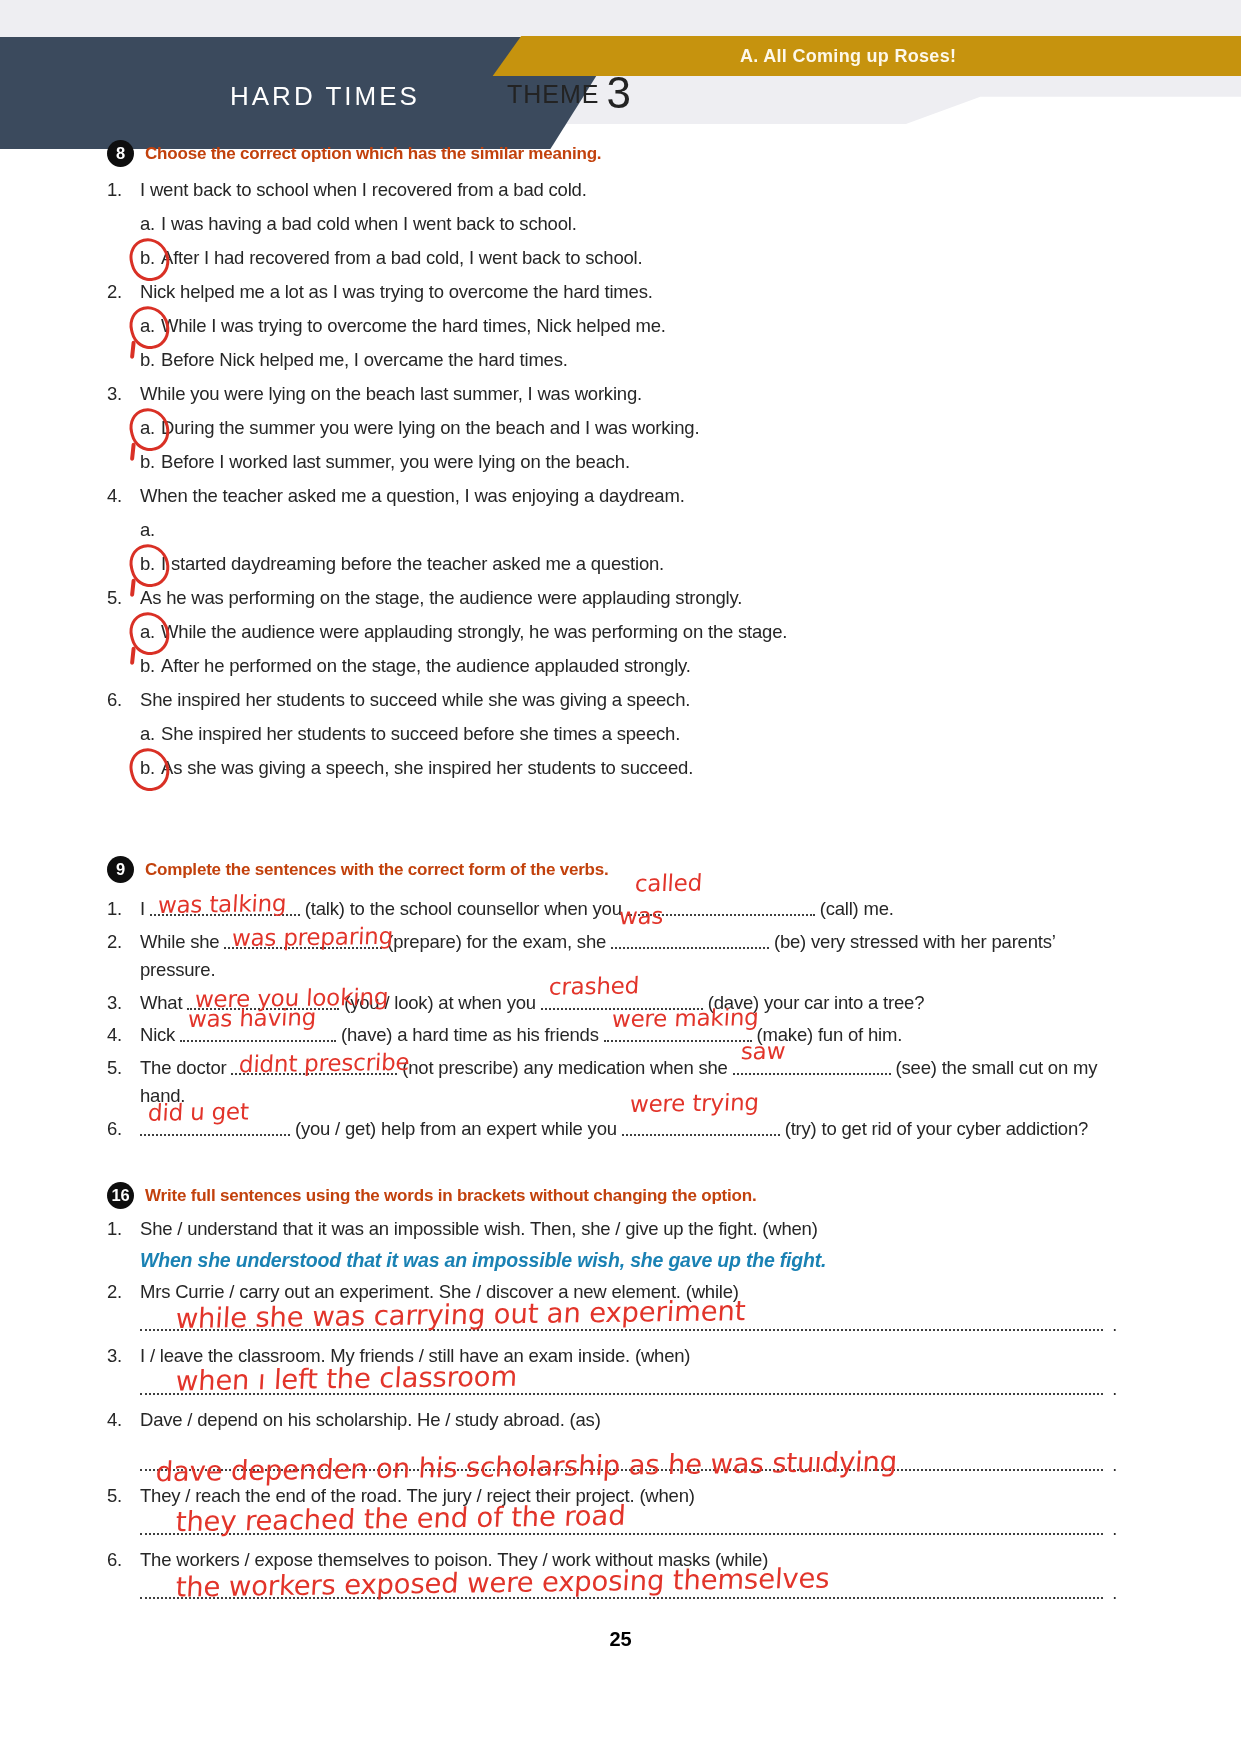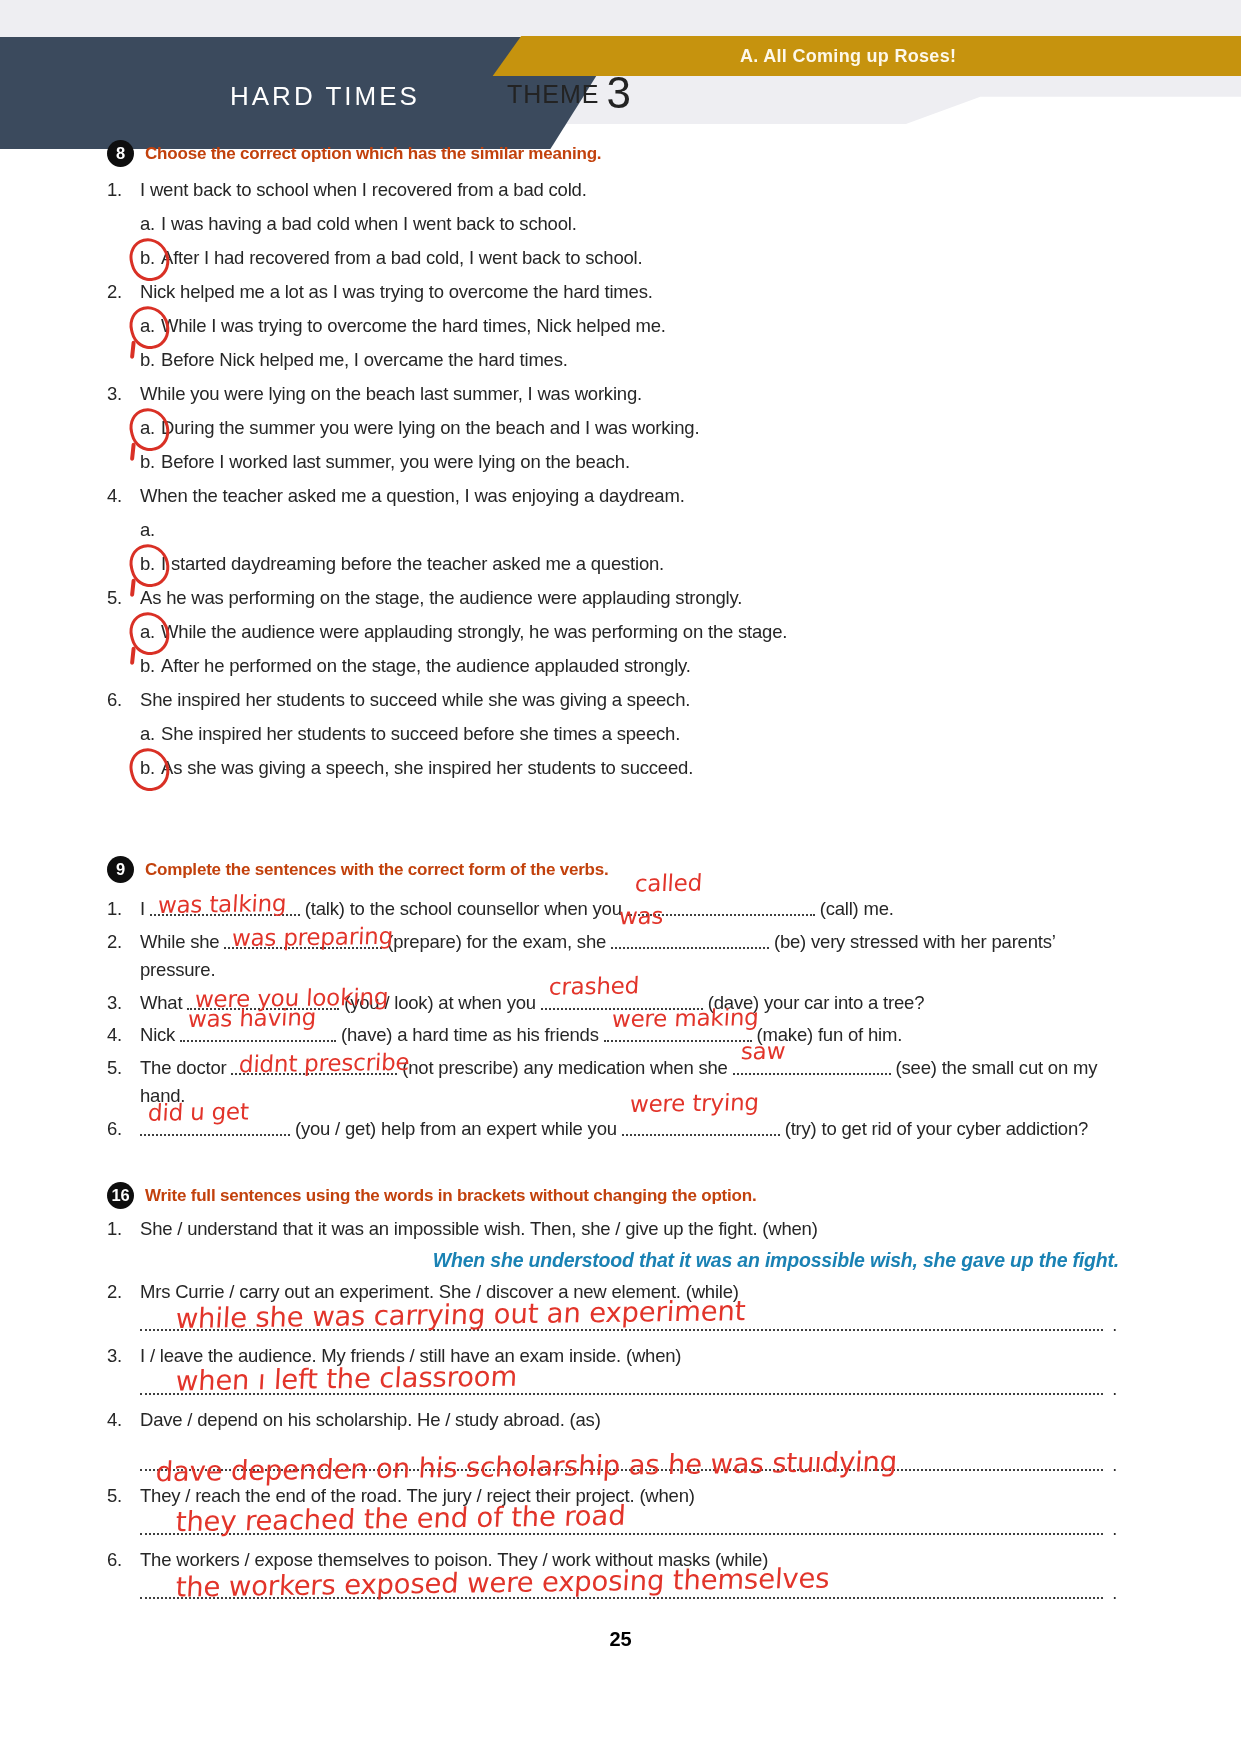--- a/index.html
+++ b/index.html
@@ -61,21 +61,21 @@
   .blank .hw{position:absolute;left:8px;font-size:23px;line-height:1;white-space:nowrap;}
   .blank .pos-inline{bottom:-2px;}
   .blank .pos-above{bottom:10px;}
   .blank .pos-high{bottom:19px;}
 
   
   .x10item{margin-top:8px;}
   .x10stem{display:flex;line-height:24px;font-size:18.5px;}
   .ansarea{padding-left:33px;}
   .example{color:var(--blue);font-weight:bold;font-style:italic;font-size:19.5px;
-           line-height:24px;margin-top:7px;text-align:right;}
+           line-height:24px;margin-top:7px;}
   .ansrow{position:relative;height:30px;margin-top:2px;}
   .ansrow.gap{margin-top:10px;height:34px;}
   .dots{position:absolute;left:0;right:16px;bottom:5px;border-bottom:2.6px dotted #3f3f3f;}
   .enddot{position:absolute;right:2px;bottom:0;font-size:18px;color:#2a2a2a;}
   .ansrow .hw{position:absolute;left:36px;bottom:8px;font-size:27.5px;line-height:1;white-space:nowrap;}
   .ansrow .pos-online{left:16px;bottom:-4px;}
 
   .pageno{position:absolute;top:1628px;left:0;width:1241px;text-align:center;
           font-weight:bold;font-size:20px;color:#000000;}
 </style>
@@ -247,21 +247,21 @@
             <div class="ansrow">
               <span class="dots"></span>
               <span class="enddot">.</span>
               <span class="hw pos-above">while she was carrying out an experiment</span>
             </div>
           </div>
         </div>
         <div class="x10item">
           <div class="x10stem">
             <span class="num">3.</span>
-            <span class="stemtext">I / leave the audience. My friends / still have an exam inside. (when)</span>
+            <span class="stemtext">I / leave the classroom. My friends / still have an exam inside. (when)</span>
           </div>
           <div class="ansarea">
             <div class="ansrow">
               <span class="dots"></span>
               <span class="enddot">.</span>
               <span class="hw pos-above">when ı left the classroom</span>
             </div>
           </div>
         </div>
         <div class="x10item">

